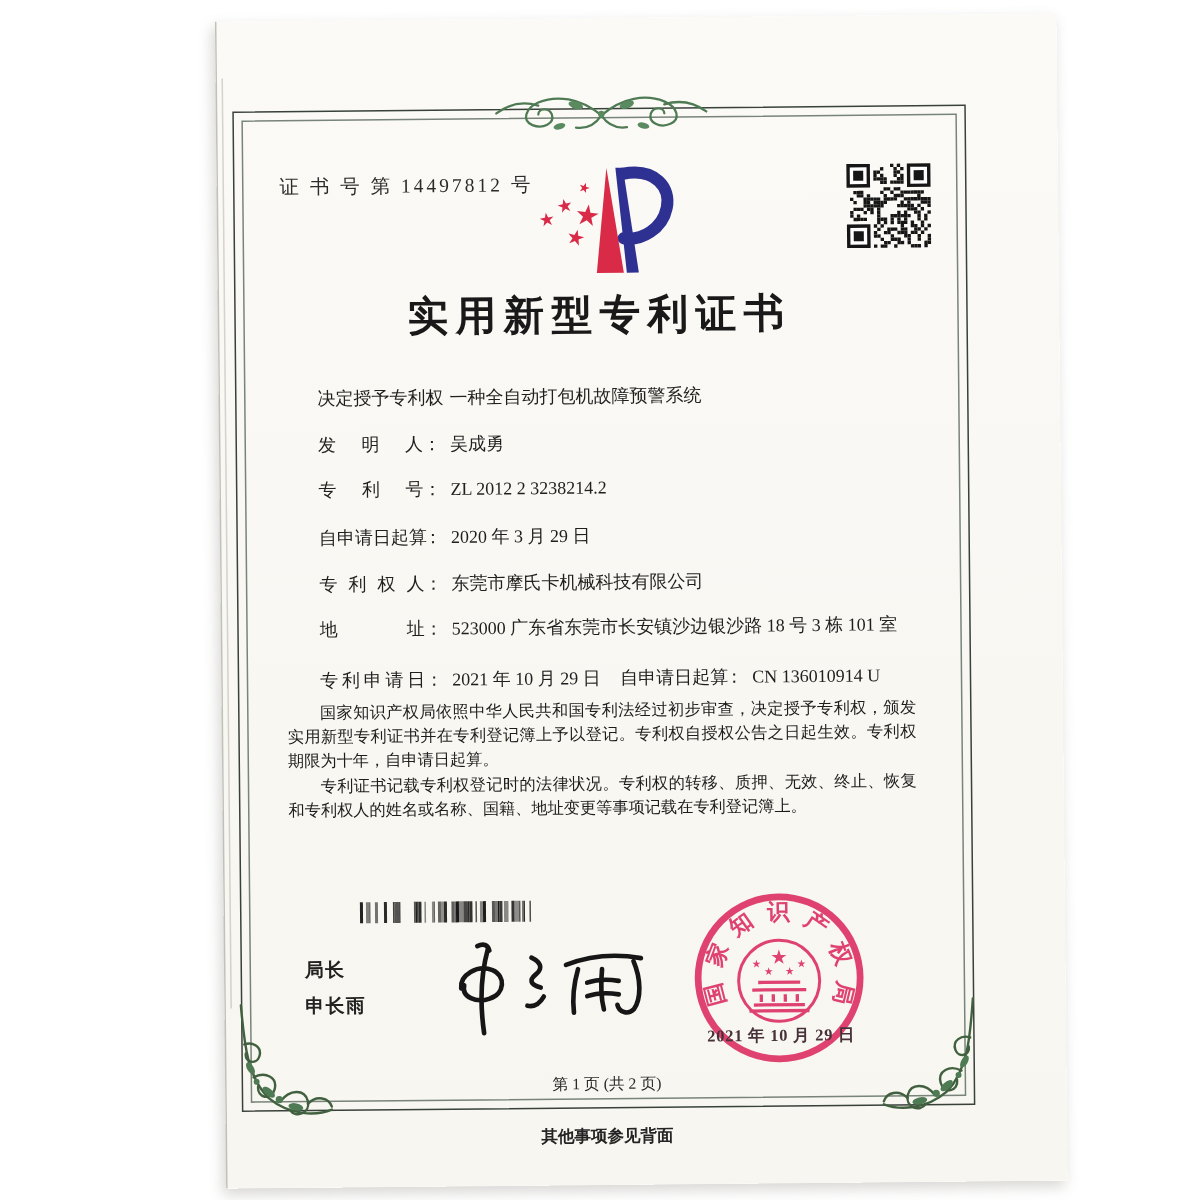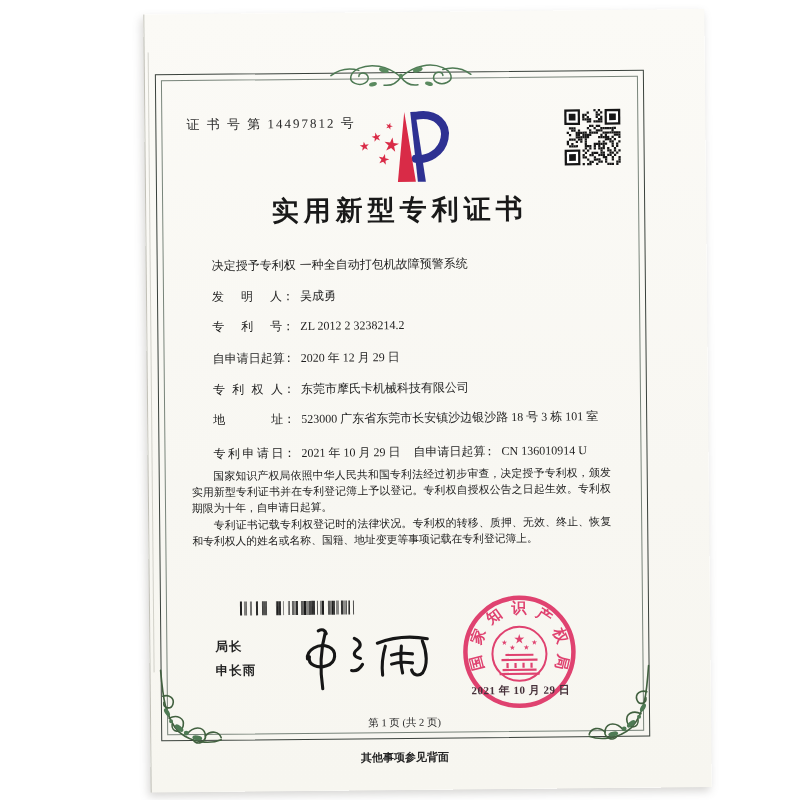--- a/index.html
+++ b/index.html
@@ -19,21 +19,21 @@
   .certno{left:189px;top:114px;font-size:13px;letter-spacing:2px;color:#2b2b2b;}
   .title{left:158px;top:192px;width:487px;text-align:center;font-size:27px;font-weight:700;
     letter-spacing:5px;color:#191919;}
   .field{left:213px;font-size:12px;color:#1f1f1f;white-space:nowrap;}
   .flabel{display:inline-block;width:70px;text-align:justify;text-align-last:justify;}
   .fvalue{margin-left:6px;}
   .grant2{position:absolute;left:200px;top:0;white-space:nowrap;}
   .paras{left:191px;top:466px;width:419px;font-size:10.8px;line-height:16.2px;
     text-align:justify;color:#1c1c1c;}
   .paras p{margin:0;text-indent:2em;}
-  .signer{left:213px;font-family:"Liberation Sans","DejaVu Sans",sans-serif;
+  .signer{left:201px;font-family:"Liberation Sans","DejaVu Sans",sans-serif;
     font-size:12.5px;font-weight:700;letter-spacing:1px;color:#222;}
   .sealdate{left:442px;top:684px;width:152px;text-align:center;font-size:11px;font-weight:700;
     letter-spacing:.5px;color:#47323b;}
   .pagenum{left:158px;top:716px;width:487px;text-align:center;font-size:10.5px;color:#2a2a2a;}
   .backnote{left:158px;top:750px;width:487px;text-align:center;font-size:11px;font-weight:600;color:#242424;}
   svg{position:absolute;overflow:visible;}
   .seal-svg{mix-blend-mode:multiply;opacity:.93;}
 </style>
 </head>
 <body>
@@ -322,21 +322,21 @@
   <div class="abs field" style="top:256px">
     <span class="flabel">决定授予专利权</span><span>：</span><span class="fvalue">一种全自动打包机故障预警系统</span>
   </div>
   <div class="abs field" style="top:287px">
     <span class="flabel">发 明 人</span><span>：</span><span class="fvalue">吴成勇</span>
   </div>
   <div class="abs field" style="top:317px">
     <span class="flabel">专 利 号</span><span>：</span><span class="fvalue">ZL 2012 2 3238214.2</span>
   </div>
   <div class="abs field" style="top:349px">
-    <span class="flabel">自申请日起算</span><span>：</span><span class="fvalue">2020 年 12 月 29 日</span>
+    <span class="flabel">自申请日起算</span><span>：</span><span class="fvalue">2020 年 3 月 29 日</span>
   </div>
   <div class="abs field" style="top:380px">
     <span class="flabel">专 利 权 人</span><span>：</span><span class="fvalue">东莞市摩氏卡机械科技有限公司</span>
   </div>
   <div class="abs field" style="top:410px">
     <span class="flabel">地 址</span><span>：</span><span class="fvalue">523000 广东省东莞市长安镇沙边银沙路 18 号 3 栋 101 室</span>
   </div>
   <div class="abs field" style="top:444px">
     <span class="flabel">专利申请日</span><span>：</span><span class="fvalue">2021 年 10 月 29 日</span>
     <span class="grant2"><span class="flabel">自申请日起算</span><span>：</span><span class="fvalue">CN 136010914 U</span></span>

